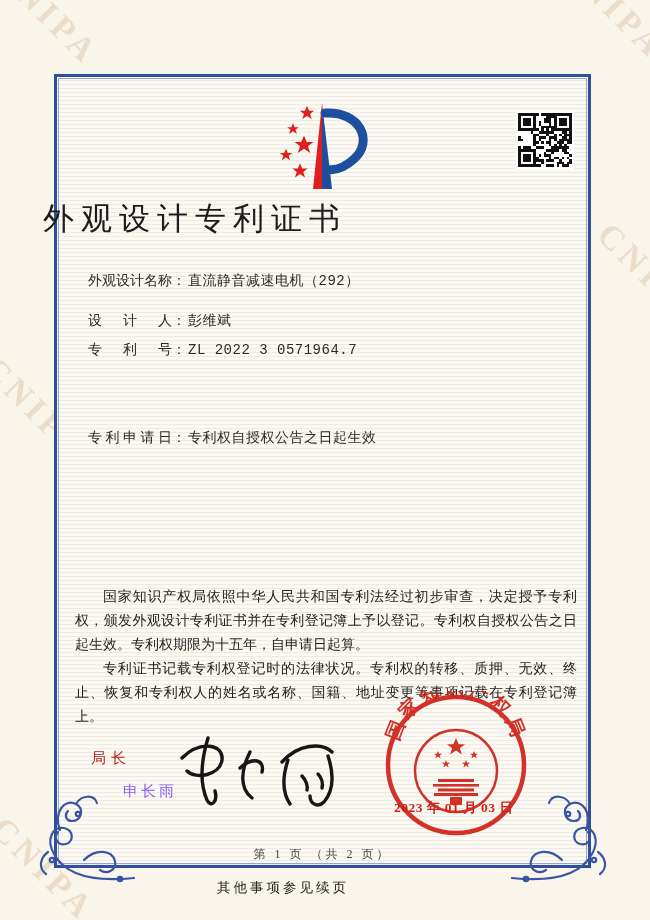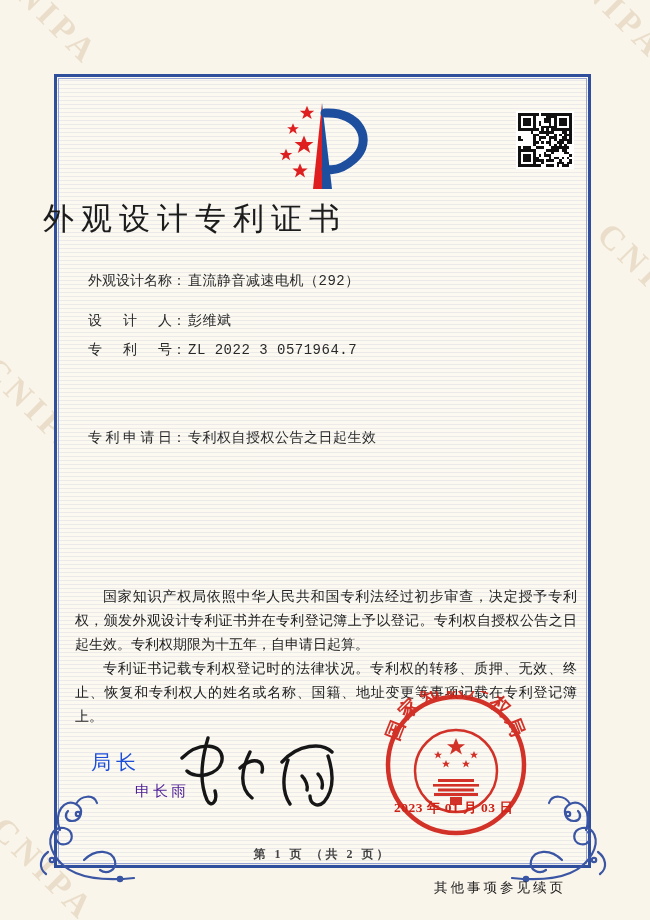--- a/index.html
+++ b/index.html
@@ -36,36 +36,36 @@
   .frow{position:absolute;left:88px;width:500px;font-size:14px;white-space:nowrap;color:#2a2a2a;font-family:Liberation Mono, monospace;}
   .flabel{display:inline-block;width:84px;text-align:justify;text-align-last:justify;letter-spacing:0;}
   .fcolon{display:inline-block;margin-right:2px;}
   .fvalue{letter-spacing:0.5px;}
   .grant2{position:absolute;left:257px;top:0;white-space:nowrap;}
   .grant2 .flabel{width:70px;}
   
   .body-text{position:absolute;left:75px;top:537px;width:502px;font-size:14px;line-height:1.72;color:#222;text-align:justify;margin-top:48px;}
   .body-text p{margin:0;text-indent:2em;}
   
-  .director-title{position:absolute;left:91px;top:749px;font-size:20px;letter-spacing:5px;color:#1d4ed8;}
-  .director-name{position:absolute;left:103px;top:782px;font-size:15px;letter-spacing:3px;color:#4c1d95;padding-left:32px;}
+  .director-title{position:absolute;left:91px;top:749px;font-size:15px;letter-spacing:5px;color:#b91c1c;}
+  .director-name{position:absolute;left:91px;top:782px;font-size:15px;letter-spacing:3px;color:#8b5cf6;padding-left:32px;}
   .signature{position:absolute;left:170px;top:728px;width:180px;height:92px;}
   
   .seal{position:absolute;left:382px;top:691px;width:148px;height:148px;opacity:0.93;}
   .seal-date{
     position:absolute;left:394px;top:799px;width:140px;font-size:13.5px;font-weight:bold;
     color:#cf2318;letter-spacing:0.5px;white-space:nowrap;
   }
   
   .orn{position:absolute;width:112px;height:112px;}
   .orn-left{left:26px;top:790px;}
   .orn-right{left:508px;top:790px;transform:scaleX(-1);}
   
-  .footer-page{position:absolute;left:54px;top:846px;width:537px;text-align:center;font-size:12px;letter-spacing:3px;color:#444;font-weight:bold;}
-  .continuation{position:absolute;left:0;top:879px;width:566px;text-align:right;font-size:13.5px;letter-spacing:3px;color:#222;}
+  .footer-page{position:absolute;left:54px;top:846px;width:537px;text-align:center;font-size:12px;letter-spacing:3px;color:#444;}
+  .continuation{position:absolute;left:0;top:879px;width:566px;text-align:center;font-size:13.5px;letter-spacing:3px;color:#222;}
 </style>
 </head>
 <body>
 
 <div class="page">
 
   <span class="wm" style="left:-18px;top:-6px;">CNIPA</span>
   <span class="wm" style="left:150px;top:116px;">CNIPA</span>
   <span class="wm" style="left:548px;top:-12px;">CNIPA</span>
   <span class="wm" style="left:-30px;top:390px;">CNIPA</span>

